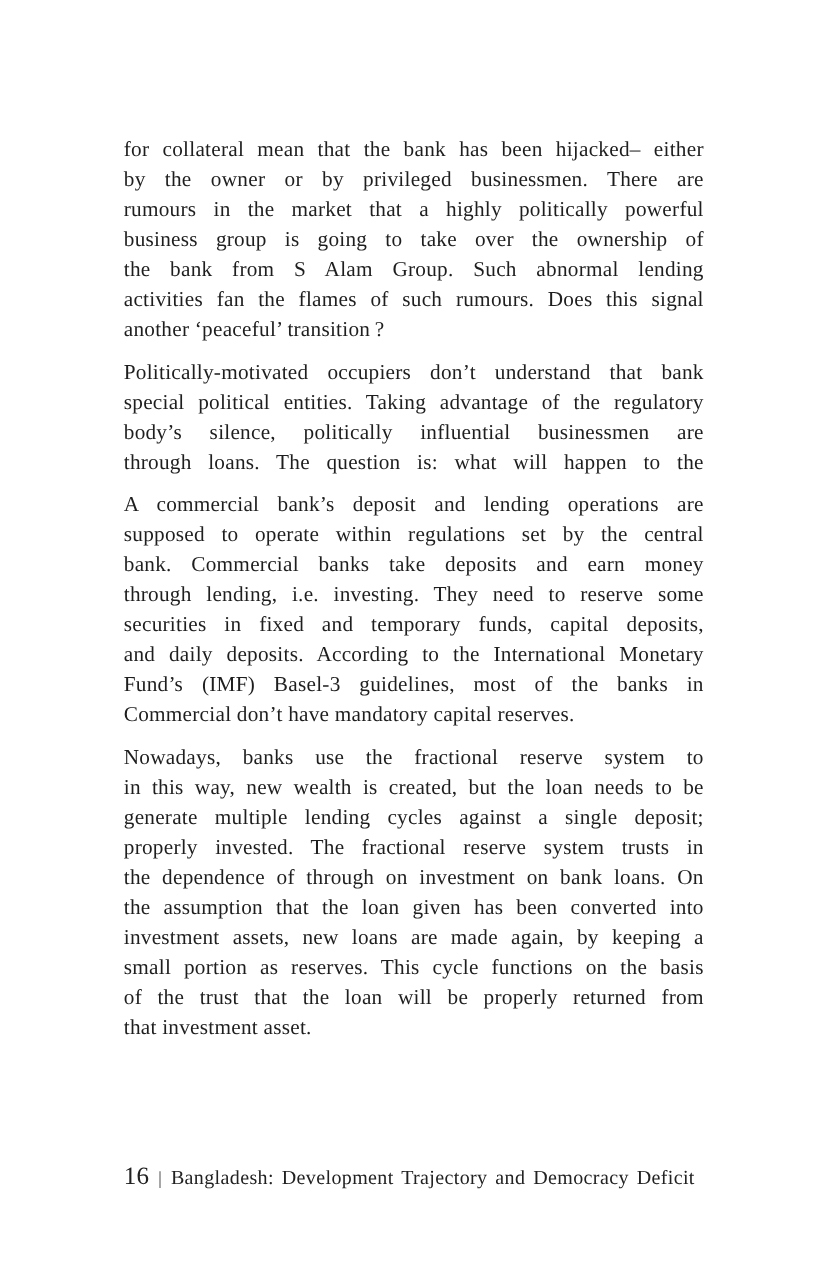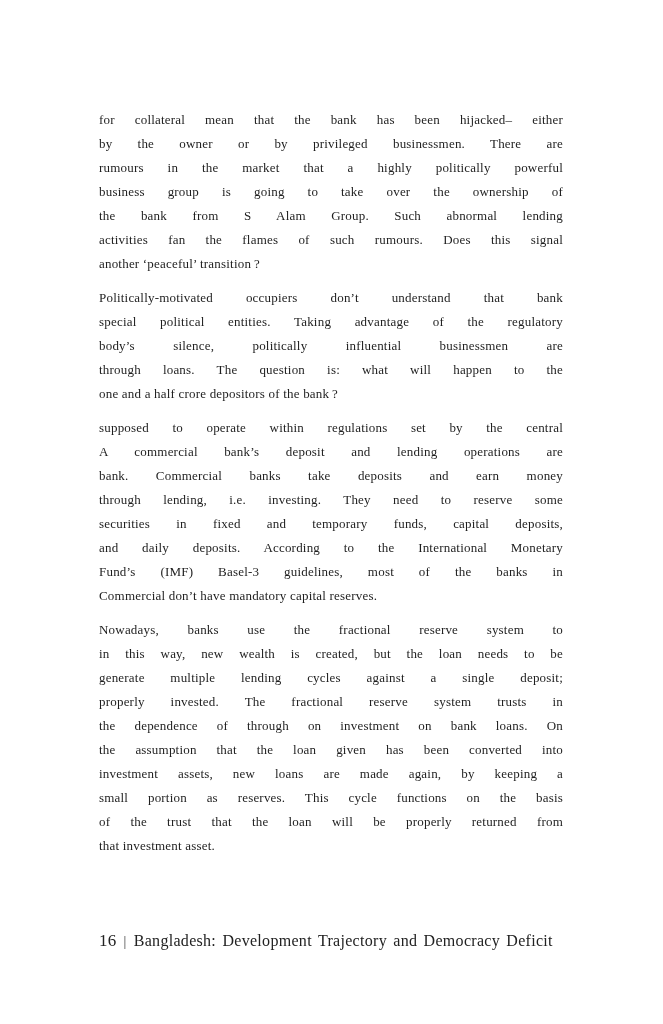--- a/index.html
+++ b/index.html
@@ -19,21 +19,21 @@
   .text-block {
     position: absolute;
     left: 99px;
     top: 108px;
     width: 464px;
   }
   .paragraph {
     margin: 0 0 10px 0;
   }
   .line {
-    font-size: 13px;
+    font-size: 17px;
     line-height: 24px;
     letter-spacing: 0.2px;
     text-align: justify;
     text-align-last: justify;
     white-space: normal;
   }
   .line.last {
     text-align-last: left;
   }
   .footer {
@@ -42,21 +42,21 @@
     top: 931px;
     width: 464px;
     font-size: 16px;
     line-height: 20px;
     letter-spacing: 0.3px;
     word-spacing: 2px;
     color: #222222;
     white-space: nowrap;
   }
   .footer .page-num {
-    font-size: 17px;
+    font-size: 20px;
   }
   .footer .sep {
     display: inline-block;
     margin: 0 7px;
     font-size: 14px;
     color: #3a3a3a;
     transform: scaleY(1.05);
   }
 </style>
 </head>
@@ -74,26 +74,25 @@
       <div class="line">the bank from S Alam Group. Such abnormal lending</div>
       <div class="line">activities fan the flames of such rumours. Does this signal</div>
       <div class="line last">another ‘peaceful’ transition ?</div>
     </div>
 
     <div class="paragraph">
       <div class="line">Politically-motivated occupiers don’t understand that bank</div>
       <div class="line">special political entities. Taking advantage of the regulatory</div>
       <div class="line">body’s silence, politically influential businessmen are</div>
       <div class="line">through loans. The question is: what will happen to the</div>
-      <div class="line last">one and a half crore depositors of the bank ?</div>
     </div>
 
     <div class="paragraph">
+      <div class="line">A commercial bank’s deposit and lending operations are</div>
       <div class="line">supposed to operate within regulations set by the central</div>
-      <div class="line">A commercial bank’s deposit and lending operations are</div>
       <div class="line">bank. Commercial banks take deposits and earn money</div>
       <div class="line">through lending, i.e. investing. They need to reserve some</div>
       <div class="line">securities in fixed and temporary funds, capital deposits,</div>
       <div class="line">and daily deposits. According to the International Monetary</div>
       <div class="line">Fund’s (IMF) Basel-3 guidelines, most of the banks in</div>
       <div class="line last">Commercial don’t have mandatory capital reserves.</div>
     </div>
 
     <div class="paragraph">
       <div class="line">Nowadays, banks use the fractional reserve system to</div>

